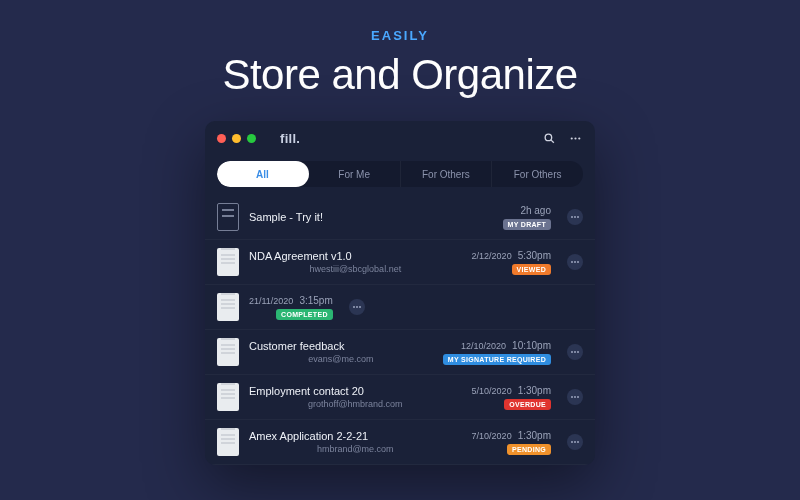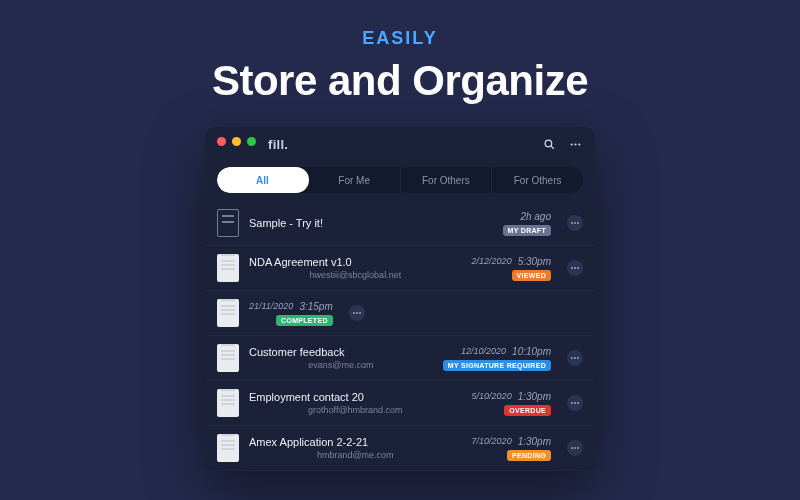--- a/index.html
+++ b/index.html
@@ -8,29 +8,29 @@
   height: 500px;
   background: #242a4c;
   font-family: -apple-system, BlinkMacSystemFont, "Segoe UI", sans-serif;
   overflow: hidden;
   display: flex;
   flex-direction: column;
   align-items: center;
 }
 .hero-eyebrow {
   color: #4aa8ff;
-  font-size: 18px;
+  font-size: 13px;
   font-weight: 600;
   letter-spacing: 2px;
   margin-top: 28px;
 }
 .hero-title {
   color: #fff;
   font-size: 42px;
-  font-weight: 700;
+  font-weight: 400;
   margin-top: 8px;
   letter-spacing: -0.5px;
 }
 .app-window {
   width: 390px;
   margin-top: 22px;
   background: #1a2138;
   border-radius: 10px;
   box-shadow: 0 20px 60px rgba(0,0,0,.45);
   overflow: hidden;
@@ -129,21 +129,21 @@
   font-size: 9px;
   margin-top:2px;
   text-align:center;
 }
 .col-right {
   display:flex;
   flex-direction:column;
   align-items:flex-end;
   gap:3px;
 }
-.meta-line { display:flex; gap:6px; align-items:flex-start;font-style:italic; }
+.meta-line { display:flex; gap:6px; align-items:flex-end; }
 .meta-date { color:#9aa2b8; font-size:9px; }
 .meta-time { color:#9aa2b8; font-size:10px; }
 .badge {
   font-size: 7px;
   font-weight: 700;
   letter-spacing: 0.3px;
   padding: 2px 5px;
   border-radius: 3px;
   color:#fff;
   text-transform: uppercase;
@@ -162,21 +162,21 @@
 .ago { color:#9aa2b8; font-size:10px; }
 </style>
 </head>
 <body>
 
 <div class="hero-eyebrow">EASILY</div>
 <div class="hero-title">Store and Organize</div>
 
 <div class="app-window">
   <div class="titlebar">
-    <div style="display:flex; align-items:flex-start; gap:12px;">
+    <div style="display:flex; align-items:center; gap:24px;">
       <div class="dots">
         <div class="dot red"></div>
         <div class="dot yellow"></div>
         <div class="dot green"></div>
       </div>
       <div class="brand">fill.</div>
     </div>
     <div class="tb-right">
       <div class="icon-btn">
         <svg viewBox="0 0 24 24" fill="none" stroke="currentColor" stroke-width="2.5">

